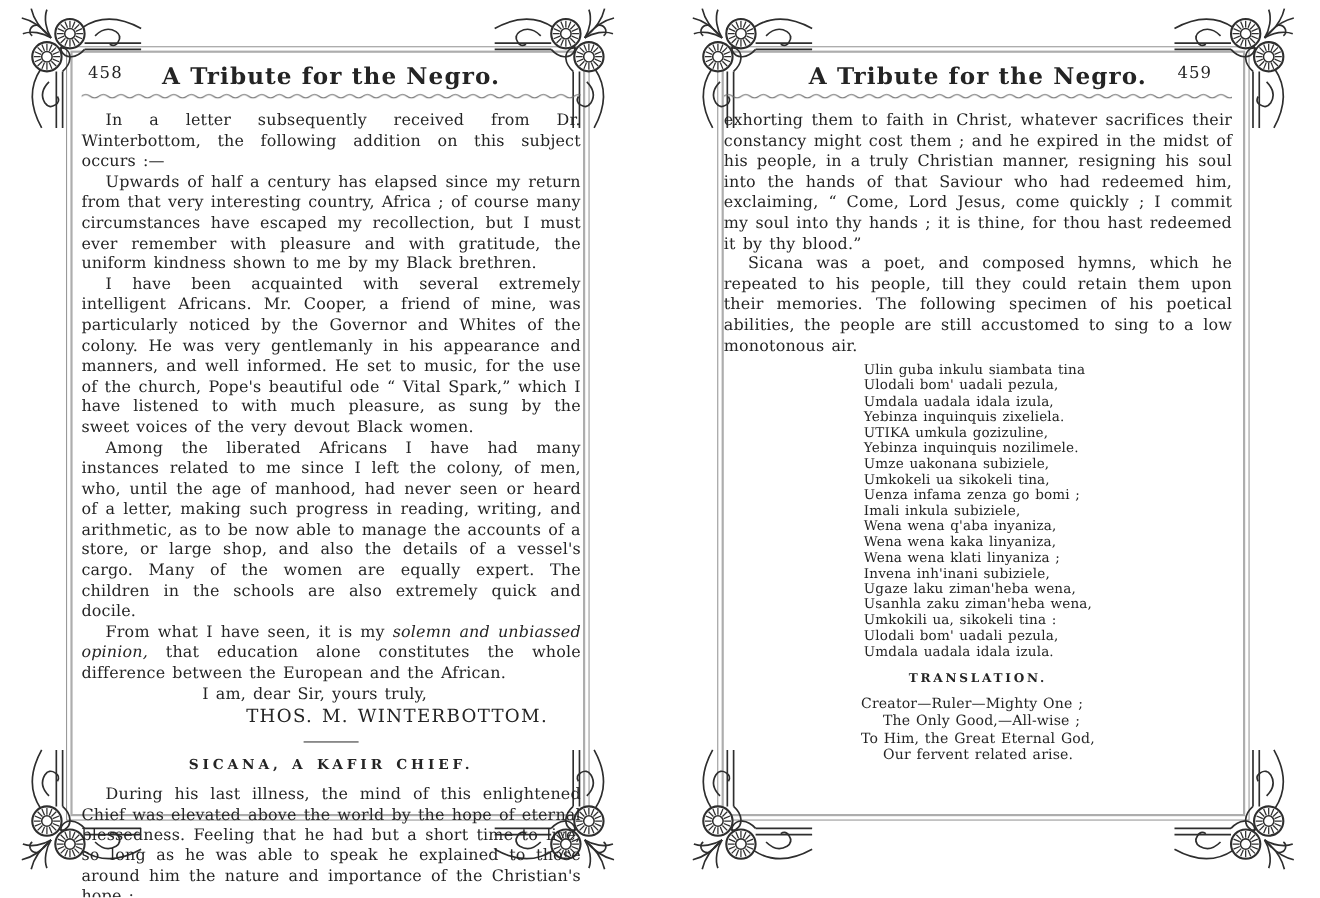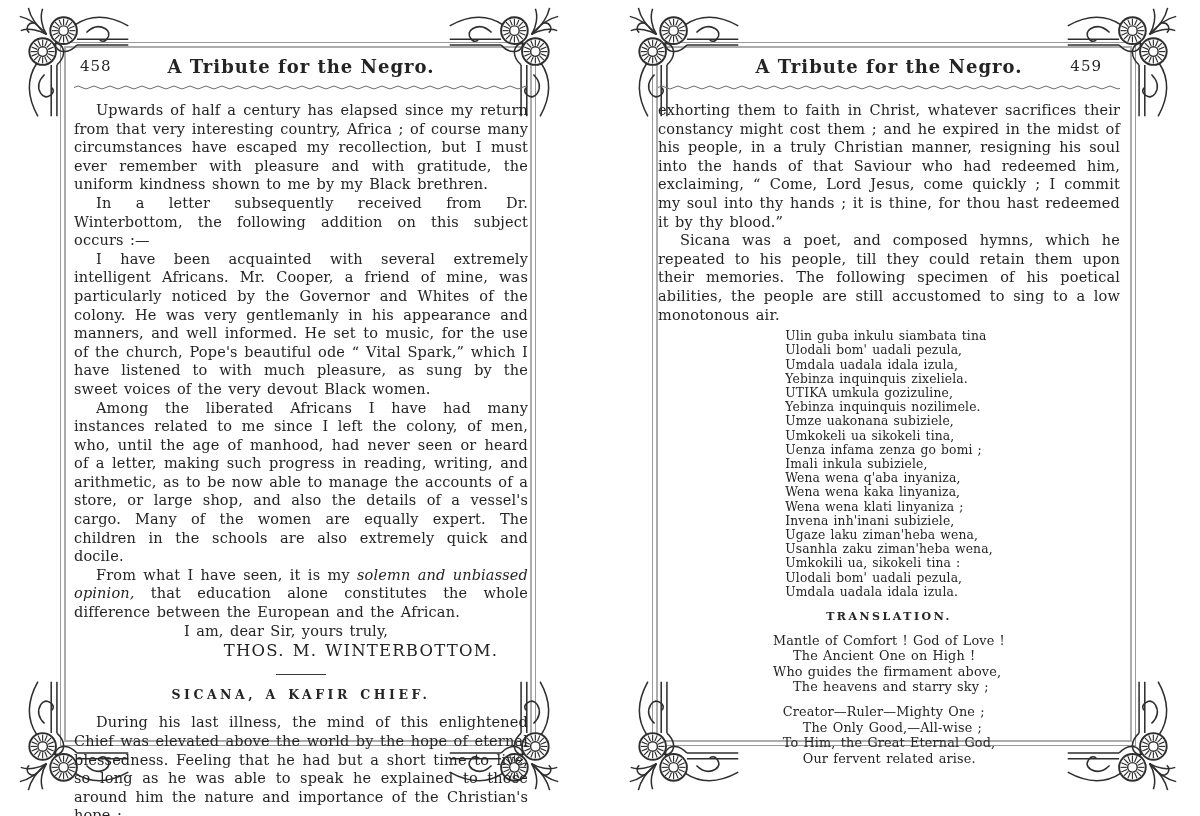--- a/index.html
+++ b/index.html
@@ -21,21 +21,21 @@
   .corner.tl{left:2px;top:0;}
   .corner.tr{right:2px;top:0;transform:scaleX(-1);}
   .corner.bl{left:2px;bottom:14px;transform:scaleY(-1);}
   .corner.br{right:2px;bottom:14px;transform:scale(-1,-1);}
 
   .page-inner{position:absolute;top:52px;}
   .page.left  .page-inner{left:60px;right:36px;}
   .page.right .page-inner{left:34px;right:62px;}
 
   .pagehead{position:relative;height:26px;margin-bottom:2px;}
-  .running-title{display:block;text-align:center;font-weight:700;font-size:18px;
+  .running-title{display:block;text-align:center;font-weight:700;font-size:21px;
                  letter-spacing:1px;font-family:"DejaVu Serif", serif;}
   .pagenum{position:absolute;top:1px;font-size:15px;letter-spacing:1px;}
   .pagenum.pn-left{left:6px;}
   .pagenum.pn-right{right:18px;}
 
   .wavy-rule{display:block;width:100%;height:7px;margin:2px 0 10px 0;}
 
   .body-text{font-size:14.5px;line-height:18.6px;text-align:justify;
              word-spacing:1.6px;letter-spacing:0.15px;}
   .body-text p{margin:0;}
@@ -130,22 +130,22 @@
     <div class="page-inner">
       <header class="pagehead">
         <span class="pagenum pn-left">458</span>
         <span class="running-title">A Tribute for the Negro.</span>
       </header>
       <svg class="wavy-rule">
           <rect width="100%" height="7" fill="url(#wavy)"></rect>
         </svg>
 
       <div class="body-text">
+        <p class="indent">In a letter subsequently received from Dr. Winterbottom, the following addition on this subject occurs :—</p>
         <p class="indent">Upwards of half a century has elapsed since my return from that very interesting country, Africa ; of course many circumstances have escaped my recollection, but I must ever remember with pleasure and with gratitude, the uniform kindness shown to me by my Black brethren.</p>
-        <p class="indent">In a letter subsequently received from Dr. Winterbottom, the following addition on this subject occurs :—</p>
         <p class="indent">I have been acquainted with several extremely intelligent Africans.  Mr. Cooper, a friend of mine, was particularly noticed by the Governor and Whites of the colony.  He was very gentlemanly in his appearance and manners, and well informed.  He set to music, for the use of the church, Pope's beautiful ode “ Vital Spark,” which I have listened to with much pleasure, as sung by the sweet voices of the very devout Black women.</p>
         <p class="indent">Among the liberated Africans I have had many instances related to me since I left the colony, of men, who, until the age of manhood, had never seen or heard of a letter, making such progress in reading, writing, and arithmetic, as to be now able to manage the accounts of a store, or large shop, and also the details of a vessel's cargo.  Many of the women are equally expert.  The children in the schools are also extremely quick and docile.</p>
         <p class="indent"><span>From what I have seen, it is my </span><em>solemn and unbiassed opinion,</em><span> that education alone constitutes the whole difference between the European and the African.</span></p>
         <p class="closing">I am, dear Sir, yours truly,</p>
         <p class="signature">THOS. M. WINTERBOTTOM.</p>
         <div class="short-rule"></div>
         <h3 class="section-heading">SICANA, A KAFIR CHIEF.</h3>
         <p class="indent">During his last illness, the mind of this enlightened Chief was elevated above the world by the hope of eternal blessedness.  Feeling that he had but a short time to live, so long as he was able to speak he explained to those around him the nature and importance of the Christian's hope ;</p>
       </div>
     </div>
@@ -196,26 +196,20 @@
           <div class="poem-line">Invena inh'inani subiziele,</div>
           <div class="poem-line">Ugaze laku ziman'heba wena,</div>
           <div class="poem-line">Usanhla zaku ziman'heba wena,</div>
           <div class="poem-line">Umkokili ua, sikokeli tina :</div>
           <div class="poem-line">Ulodali bom' uadali pezula,</div>
           <div class="poem-line">Umdala uadala idala izula.</div>
         </div>
 
         <h4 class="translation-heading">TRANSLATION.</h4>
 
-        <div class="stanza">
-          <div class="stanza-line">Mantle of Comfort !  God of Love !</div>
-          <div class="stanza-line ind">The Ancient One on High !</div>
-          <div class="stanza-line">Who guides the firmament above,</div>
-          <div class="stanza-line ind">The heavens and starry sky ;</div>
-        </div>
 
         <div class="stanza">
           <div class="stanza-line">Creator—Ruler—Mighty One ;</div>
           <div class="stanza-line ind">The Only Good,—All-wise ;</div>
           <div class="stanza-line">To Him, the Great Eternal God,</div>
           <div class="stanza-line ind">Our fervent related arise.</div>
         </div>
       </div>
     </div>
   </section>

